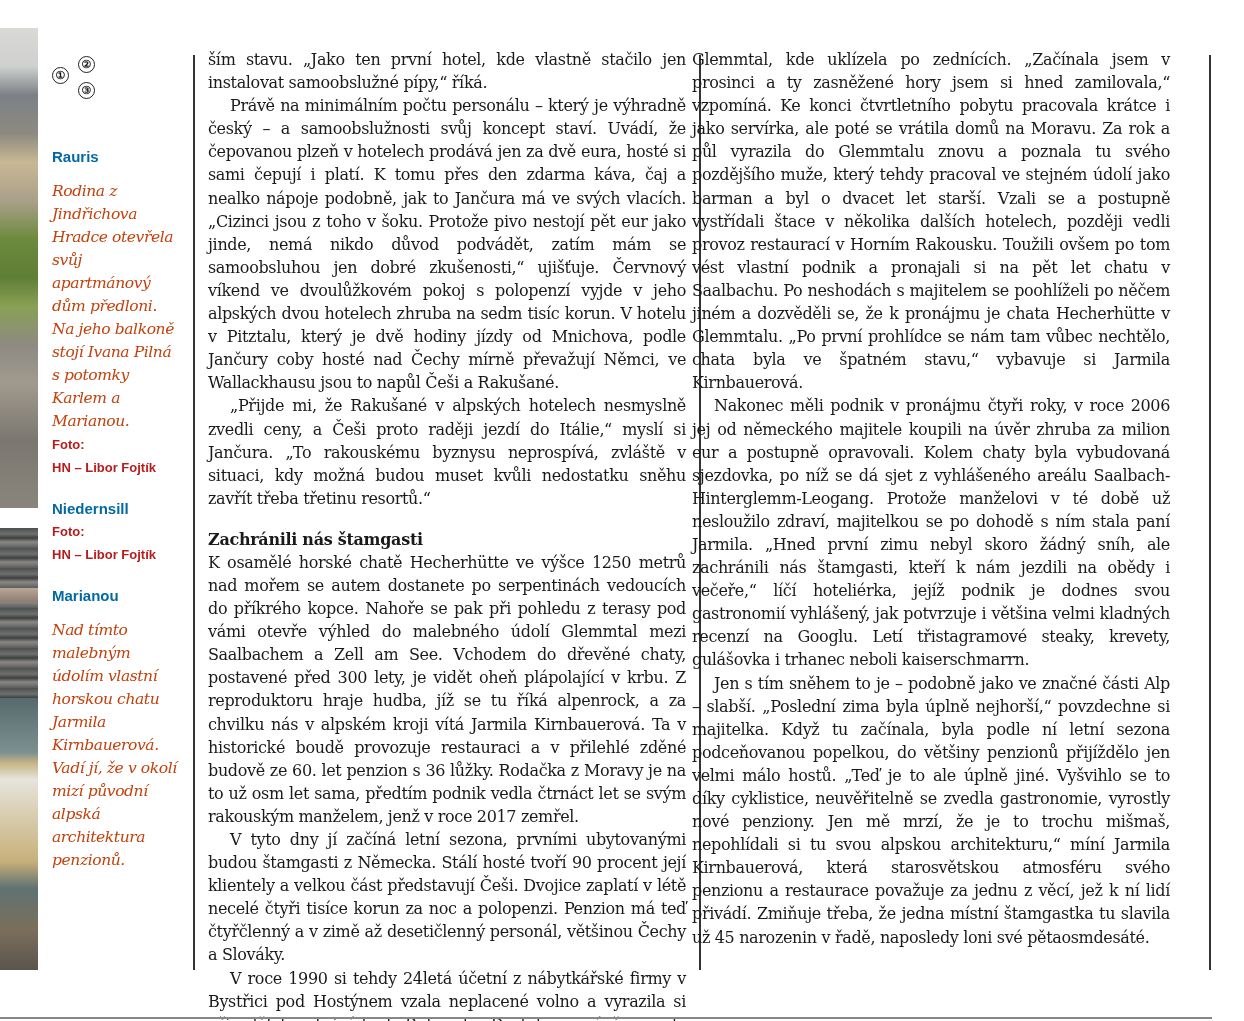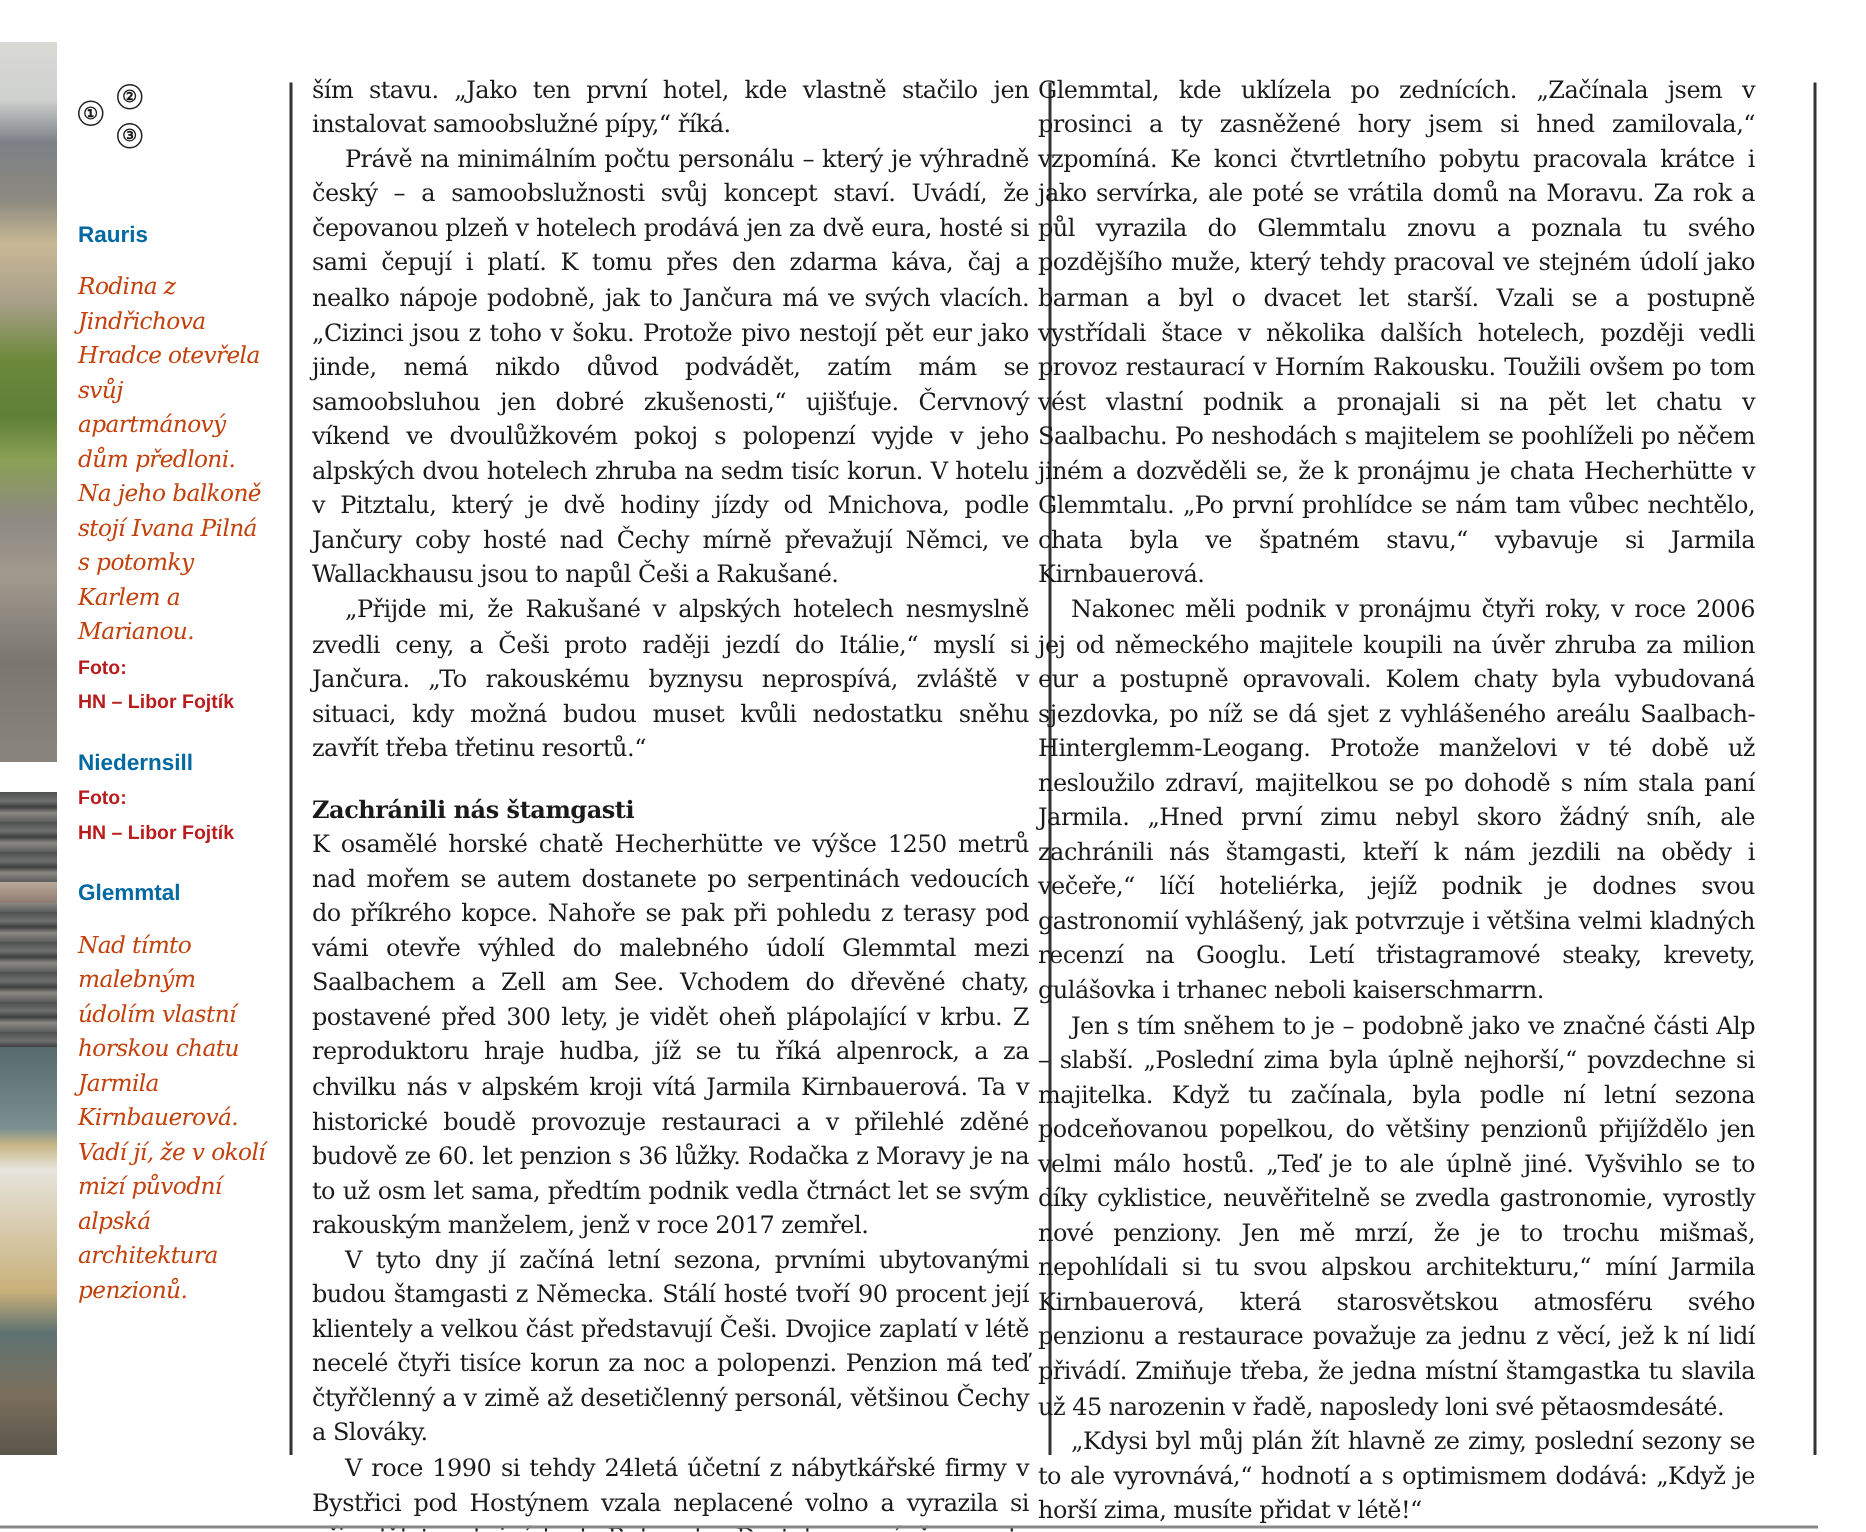--- a/index.html
+++ b/index.html
@@ -58,21 +58,21 @@
     <div class="cap-text">Rodina z Jindřichova Hradce otevřela svůj apartmánový dům předloni. Na jeho balkoně stojí Ivana Pilná s potomky Karlem a Marianou.</div>
     <div class="cap-foto">Foto:</div>
     <div class="cap-foto">HN – Libor Fojtík</div>
   </div>
   <div class="cap">
     <div class="cap-title">Niedernsill</div>
     <div class="cap-foto">Foto:</div>
     <div class="cap-foto">HN – Libor Fojtík</div>
   </div>
   <div class="cap">
-    <div class="cap-title">Glemmtal</div>
+    <div class="cap-title">Marianou</div>
     <div class="cap-text">Nad tímto malebným údolím vlastní horskou chatu Jarmila Kirnbauerová. Vadí jí, že v okolí mizí původní alpská architektura penzionů.</div>
 
   </div>
 </div>
 
 <div class="vrule vr-1"></div>
 <div class="vrule vr-2"></div>
 <div class="vrule vr-3"></div>
 
 <div class="col col-2">
@@ -82,16 +82,15 @@
   <h2>Zachránili nás štamgasti</h2>
   <p>K osamělé horské chatě Hecherhütte ve výšce 1250 metrů nad mořem se autem dostanete po serpentinách vedoucích do příkrého kopce. Nahoře se pak při pohledu z terasy pod vámi otevře výhled do malebného údolí Glemmtal mezi Saalbachem a Zell am See. Vchodem do dřevěné chaty, postavené před 300 lety, je vidět oheň plápolající v krbu. Z reproduktoru hraje hudba, jíž se tu říká alpenrock, a za chvilku nás v alpském kroji vítá Jarmila Kirnbauerová. Ta v historické boudě provozuje restauraci a v přilehlé zděné budově ze 60. let penzion s 36 lůžky. Rodačka z Moravy je na to už osm let sama, předtím podnik vedla čtrnáct let se svým rakouským manželem, jenž v roce 2017 zemřel.</p>
   <p class="ind">V tyto dny jí začíná letní sezona, prvními ubytovanými budou štamgasti z Německa. Stálí hosté tvoří 90 procent její klientely a velkou část představují Češi. Dvojice zaplatí v létě necelé čtyři tisíce korun za noc a polopenzi. Penzion má teď čtyřčlenný a v zimě až desetičlenný personál, většinou Čechy a Slováky.</p>
   <p class="ind">V roce 1990 si tehdy 24letá účetní z nábytkářské firmy v Bystřici pod Hostýnem vzala neplacené volno a vyrazila si přivydělat na brigádu do Rakouska. Dostala se právě sem, do údolí</p>
 </div>
 
 <div class="col col-3">
   <p>Glemmtal, kde uklízela po zednících. „Začínala jsem v prosinci a ty zasněžené hory jsem si hned zamilovala,“ vzpomíná. Ke konci čtvrtletního pobytu pracovala krátce i jako servírka, ale poté se vrátila domů na Moravu. Za rok a půl vyrazila do Glemmtalu znovu a poznala tu svého pozdějšího muže, který tehdy pracoval ve stejném údolí jako barman a byl o dvacet let starší. Vzali se a postupně vystřídali štace v několika dalších hotelech, později vedli provoz restaurací v Horním Rakousku. Toužili ovšem po tom vést vlastní podnik a pronajali si na pět let chatu v Saalbachu. Po neshodách s majitelem se poohlíželi po něčem jiném a dozvěděli se, že k pronájmu je chata Hecherhütte v Glemmtalu. „Po první prohlídce se nám tam vůbec nechtělo, chata byla ve špatném stavu,“ vybavuje si Jarmila Kirnbauerová.</p>
   <p class="ind">Nakonec měli podnik v pronájmu čtyři roky, v roce 2006 jej od německého majitele koupili na úvěr zhruba za milion eur a postupně opravovali. Kolem chaty byla vybudovaná sjezdovka, po níž se dá sjet z vyhlášeného areálu Saalbach-Hinterglemm-Leogang. Protože manželovi v té době už nesloužilo zdraví, majitelkou se po dohodě s ním stala paní Jarmila. „Hned první zimu nebyl skoro žádný sníh, ale zachránili nás štamgasti, kteří k nám jezdili na obědy i večeře,“ líčí hoteliérka, jejíž podnik je dodnes svou gastronomií vyhlášený, jak potvrzuje i většina velmi kladných recenzí na Googlu. Letí třistagramové steaky, krevety, gulášovka i trhanec neboli kaiserschmarrn.</p>
   <p class="ind">Jen s tím sněhem to je – podobně jako ve značné části Alp – slabší. „Poslední zima byla úplně nejhorší,“ povzdechne si majitelka. Když tu začínala, byla podle ní letní sezona podceňovanou popelkou, do většiny penzionů přijíždělo jen velmi málo hostů. „Teď je to ale úplně jiné. Vyšvihlo se to díky cyklistice, neuvěřitelně se zvedla gastronomie, vyrostly nové penziony. Jen mě mrzí, že je to trochu mišmaš, nepohlídali si tu svou alpskou architekturu,“ míní Jarmila Kirnbauerová, která starosvětskou atmosféru svého penzionu a restaurace považuje za jednu z věcí, jež k ní lidí přivádí. Zmiňuje třeba, že jedna místní štamgastka tu slavila už 45 narozenin v řadě, naposledy loni své pětaosmdesáté.</p>
-  <p class="ind">„Kdysi byl můj plán žít hlavně ze zimy, poslední sezony se to ale vyrovnává,“ hodnotí a s optimismem dodává: „Když je horší zima, musíte přidat v létě!“</p>
 </div>
 
 <div class="hrule"></div>
 
 </body></html>

